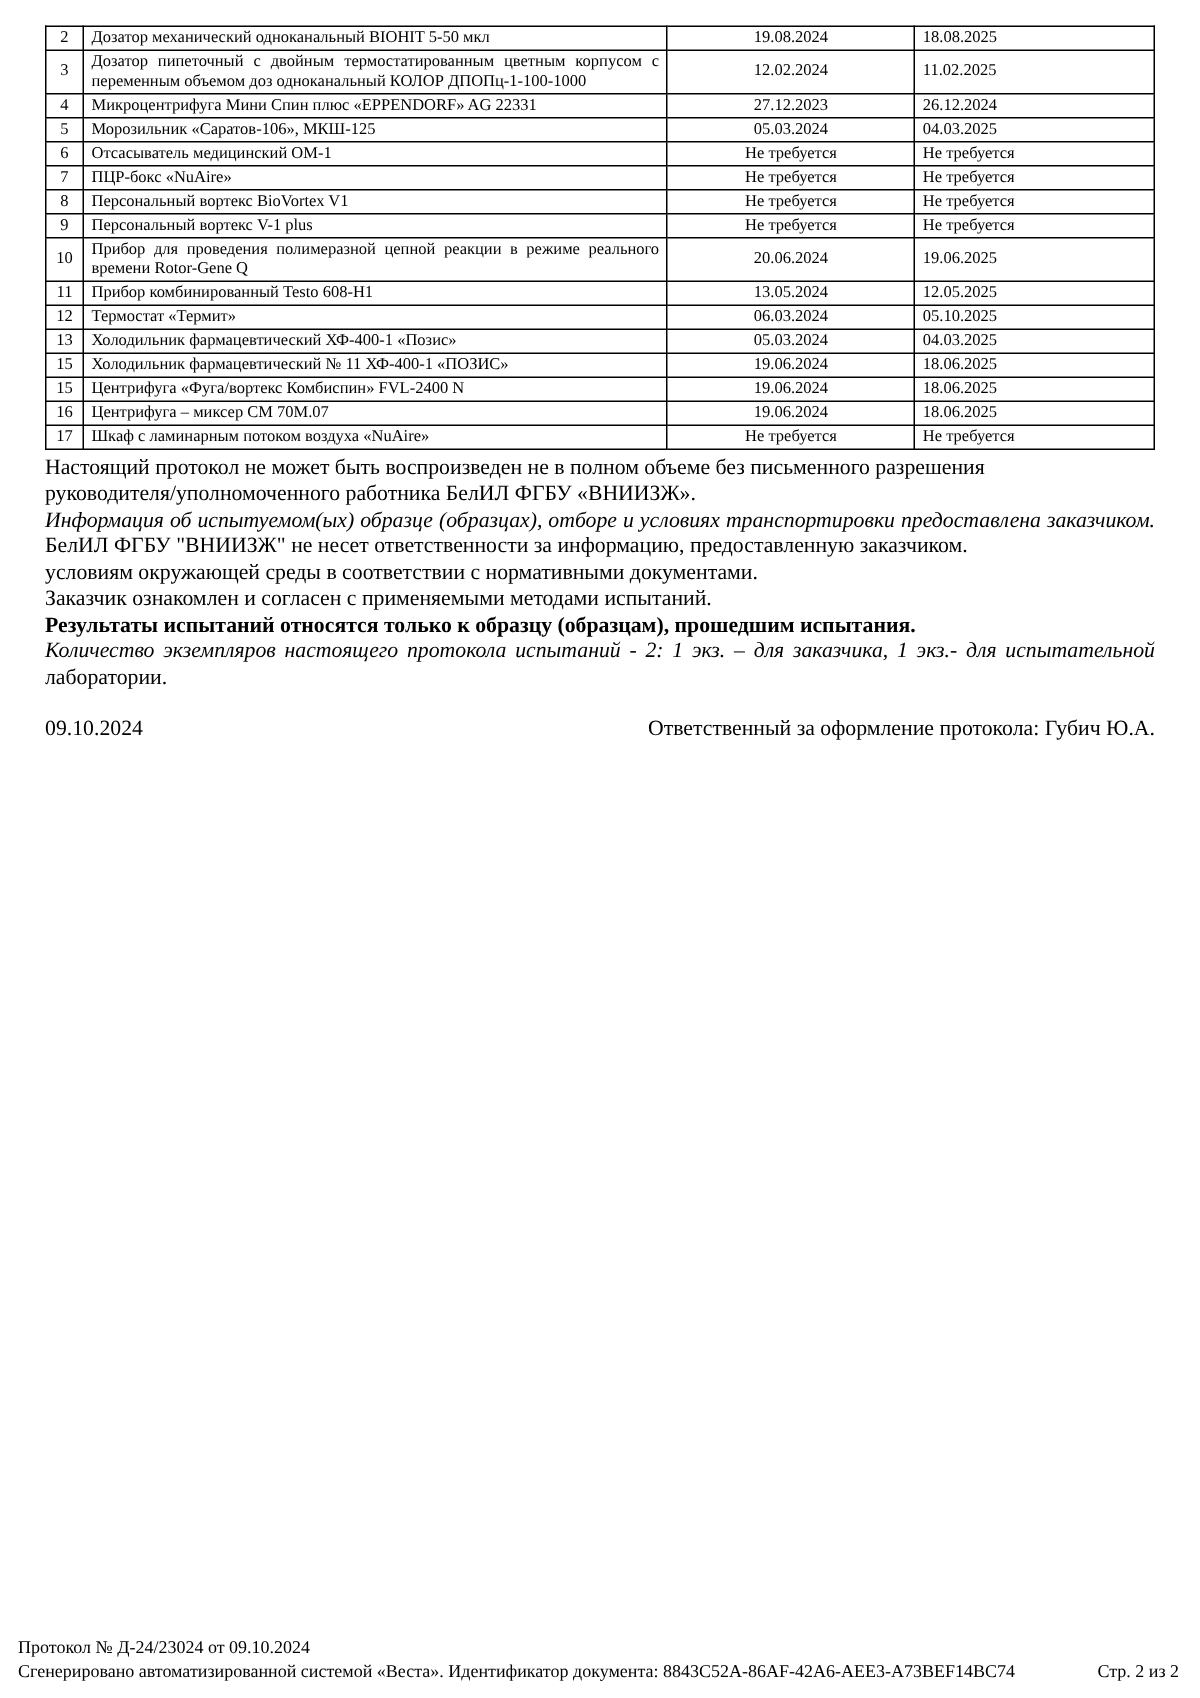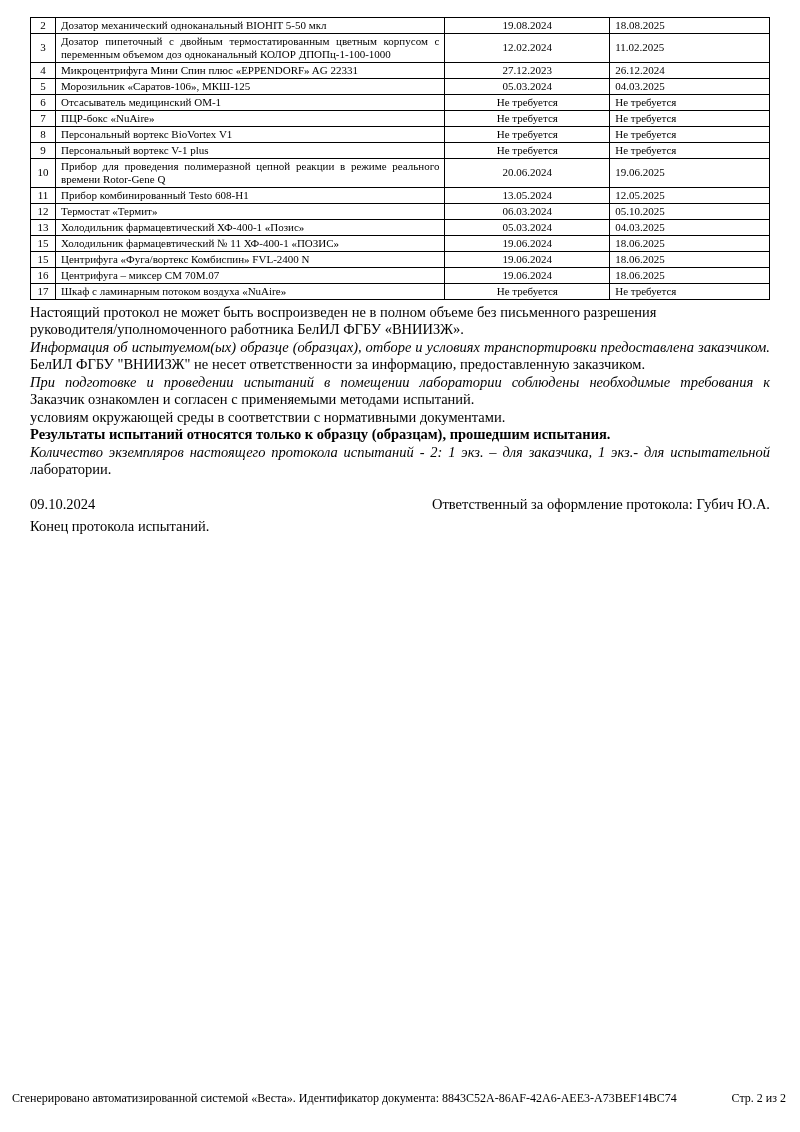--- a/index.html
+++ b/index.html
@@ -175,41 +175,40 @@
     <div class="notes">
 
   <div class="note-line style-normal">Настоящий протокол не может быть воспроизведен не в полном объеме без письменного разрешения</div>
 
   <div class="note-line style-normal">руководителя/уполномоченного работника БелИЛ ФГБУ «ВНИИЗЖ».</div>
 
   <div class="note-line style-justify">Информация об испытуемом(ых) образце (образцах), отборе и условиях транспортировки предоставлена заказчиком.</div>
 
   <div class="note-line style-normal">БелИЛ ФГБУ "ВНИИЗЖ" не несет ответственности за информацию, предоставленную заказчиком.</div>
 
-  <div class="note-line style-justify">При подготовке и проведении испытаний в помещении лаборатории соблюдены необходимые требования к</div>
+
+  <div class="note-line style-normal">условиям окружающей среды в соответствии с нормативными документами.</div>
 
   <div class="note-line style-normal">Заказчик ознакомлен и согласен с применяемыми методами испытаний.</div>
-
-  <div class="note-line style-normal">условиям окружающей среды в соответствии с нормативными документами.</div>
 
   <div class="note-line style-bold">Результаты испытаний относятся только к образцу (образцам), прошедшим испытания.</div>
 
   <div class="note-line style-justify">Количество экземпляров настоящего протокола испытаний - 2: 1 экз. – для заказчика, 1 экз.- для испытательной</div>
 
   <div class="note-line style-normal">лаборатории.</div>
 </div>
 
     <div class="signoff">
       <div class="signoff-row">
         <span>09.10.2024</span>
         <span>Ответственный за оформление протокола: Губич Ю.А.</span>
       </div>
-      <div class="end-line">Конец протокола испытаний.</div>
     </div>
   </div>
 
   <div class="footer">
+    <div>Протокол № Д-24/23024 от 09.10.2024</div>
     <div class="footer-row2">
       <span>Сгенерировано автоматизированной системой «Веста». Идентификатор документа: 8843C52A-86AF-42A6-AEE3-A73BEF14BC74</span>
       <span>Стр. 2 из 2</span>
     </div>
   </div>
 </div>
 
 </body></html>

